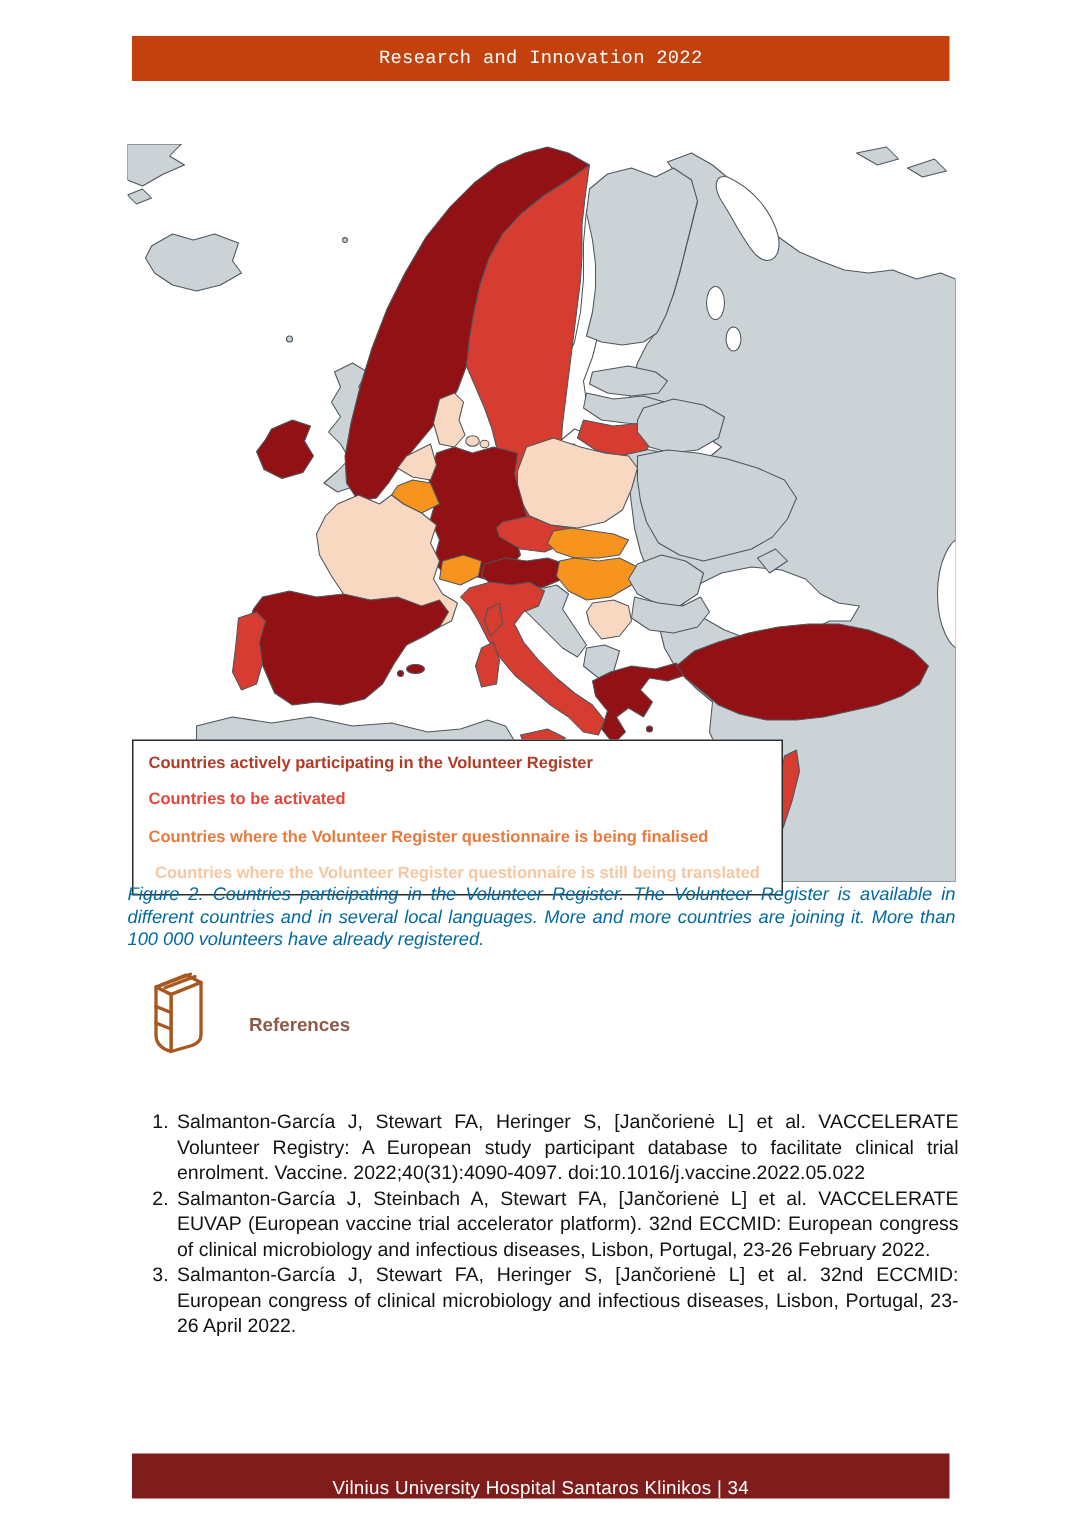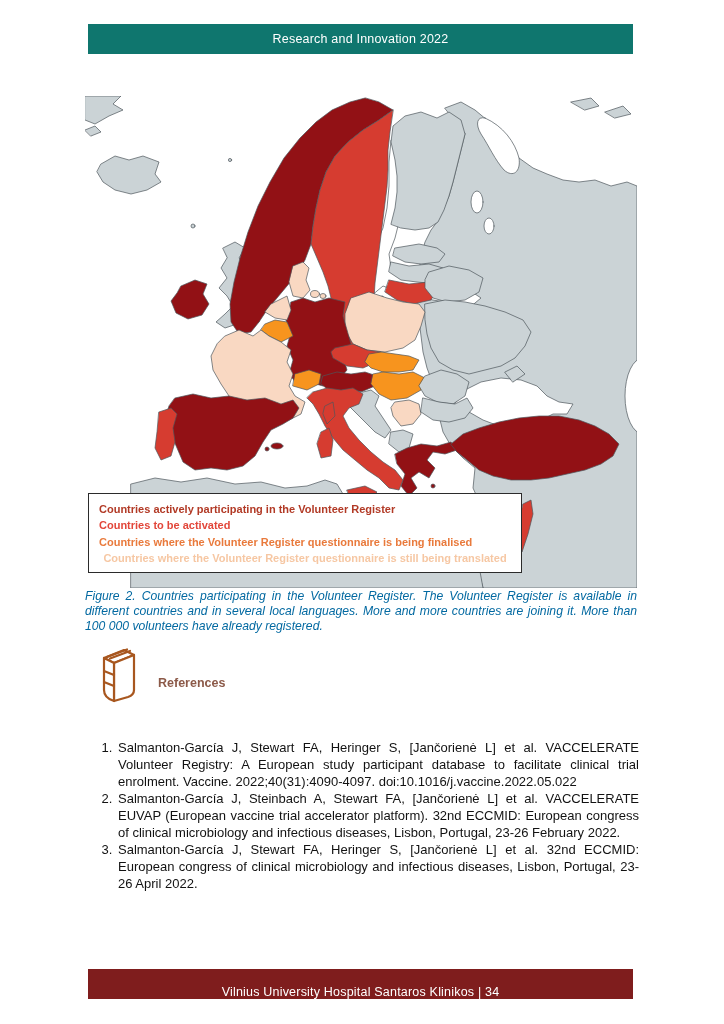--- a/index.html
+++ b/index.html
@@ -10,42 +10,42 @@
   .banner{
     position:absolute;left:88px;width:545px;height:30px;
     display:flex;align-items:center;justify-content:center;
     color:#ffffff;font-size:12.5px;letter-spacing:.2px;
   }
   #header-banner{top:24px;}
   #footer-banner{top:969px;}
   .map-wrap{position:absolute;left:85px;top:96px;width:552px;height:492px;}
   .map-wrap svg{display:block;}
   .legend{
-    position:absolute;left:88px;top:493px;width:434px;height:80px;
+    position:absolute;left:88px;top:493px;width:434px;height:104px;
     background:#ffffff;border:1px solid #2b2b2b;box-sizing:border-box;
     padding:9px 10px 8px 10px;display:flex;flex-direction:column;justify-content:space-between;
   }
   .legend-item{font-weight:bold;font-size:11px;line-height:12px;white-space:nowrap;}
   .caption{
     position:absolute;left:85px;top:589px;width:552px;
     font-style:italic;font-size:12.2px;line-height:1.22;text-align:justify;color:#0369a1;
   }
-  .refs-header{position:absolute;left:96px;top:646px;display:flex;align-items:flex-end;gap:18px;}
+  .refs-header{position:absolute;left:96px;top:646px;display:flex;align-items:flex-end;gap:26px;}
   .refs-title{font-weight:bold;font-size:12.5px;padding-bottom:14px;}
   .ref-list{position:absolute;left:90px;top:739px;width:549px;}
   .ref-list ol{margin:0;padding-left:26px;}
   .ref-list li{
     font-size:13px;line-height:1.31;text-align:justify;color:#121212;
     padding-left:2px;margin:0;
   }
 </style>
 </head>
 <body>
 
-<div id="header-banner" class="banner" style="background: #0f766e;">
+<div id="header-banner" class="banner" style="background: #c2410c; font-family: Liberation Mono, monospace;">
   <span>Research and Innovation 2022</span>
 </div>
 
 <div class="map-wrap">
   <svg width="552" height="492" viewBox="0 0 552 492">
     <g stroke="#4d565c" stroke-width="0.7" stroke-linejoin="round" stroke-linecap="round">
 
       <path d="M0,0 L36,0 28,8 38,14 24,20 10,28 0,24 Z" fill="#CBD3D6"></path>
       <path d="M0,34 L10,30 16,36 6,40 Z" fill="#CBD3D6"></path>
       <path d="M16,68 L30,60 44,64 58,60 74,66 70,78 76,86 62,94 46,98 30,94 18,86 12,76 Z" fill="#CBD3D6"></path>

